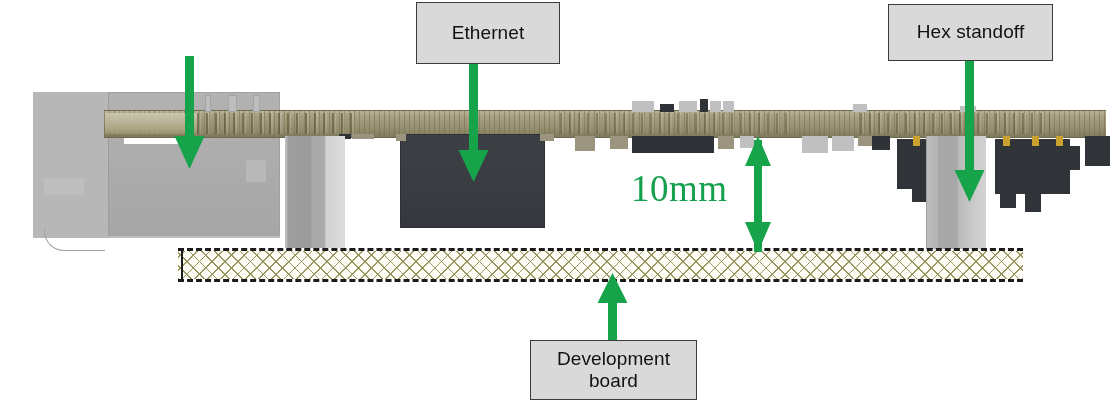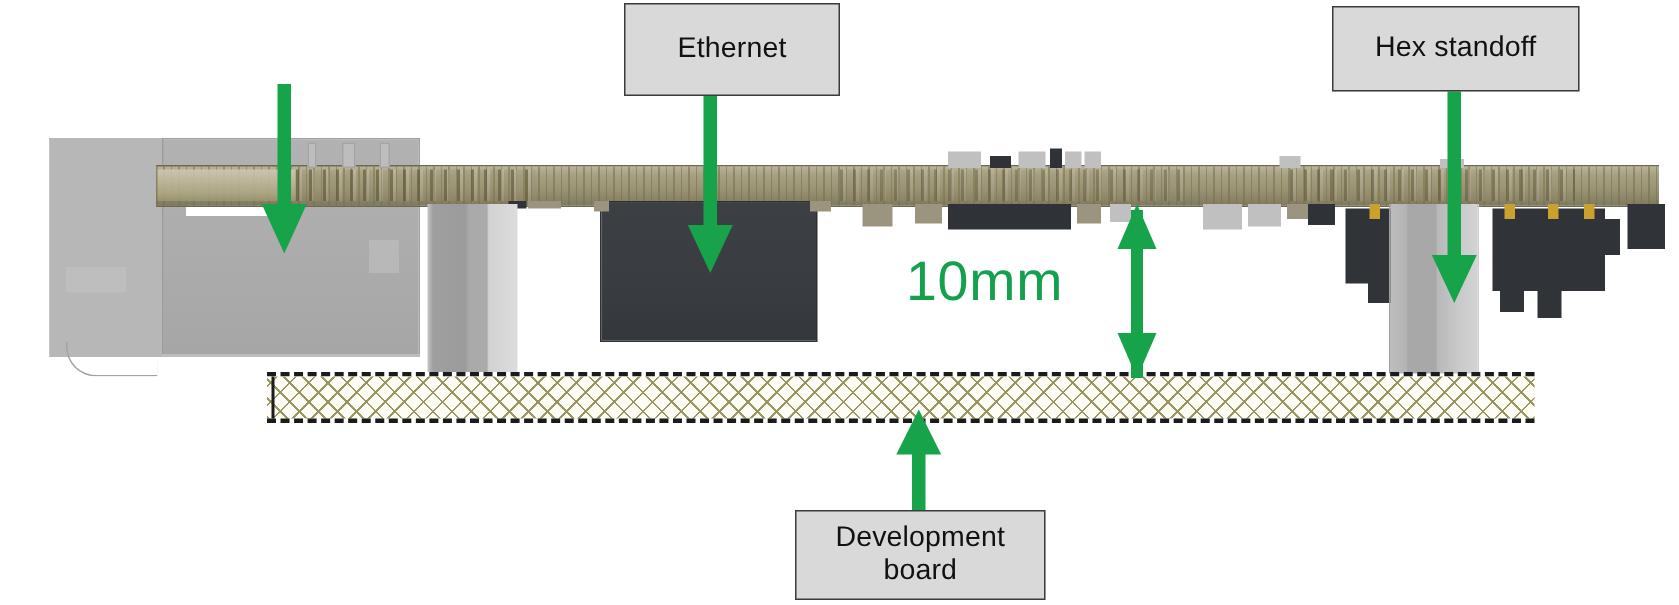--- a/index.html
+++ b/index.html
@@ -200,21 +200,21 @@
   <div class="pin-gold" style="left:1032px;top:136px;width:7px;height:10px;"></div>
   <div class="pin-gold" style="left:1056px;top:136px;width:7px;height:10px;"></div>
 
   <div class="standoff" style="left:926px;top:136px;width:60px;height:113px;"></div>
 
   <div class="dash-line" style="left:178px;top:248px;width:845px;"></div>
   <div class="devboard" style="left:178px;top:251px;width:845px;height:28px;"></div>
   <div class="dash-line" style="left:178px;top:279px;width:845px;"></div>
   <div class="dev-left-edge" style="left:181px;top:251px;height:28px;"></div>
 
-  <div class="dim-text" style="left:604px;top:167px;">10mm</div>
+  <div class="dim-text" style="left:631px;top:167px;font-family:Liberation Serif, serif;">10mm</div>
 
   <svg class="arrow-layer" viewBox="0 0 1119 403" xmlns="http://www.w3.org/2000/svg">
 
     <g>
       <rect x="185" y="56" width="9" height="86" fill="#16a34a"></rect>
       <polygon points="174.5,136 204.5,136 189.5,169 " fill="#16a34a"></polygon>
     </g>
 
     <g>
       <rect x="469" y="62" width="9" height="94" fill="#16a34a"></rect>

